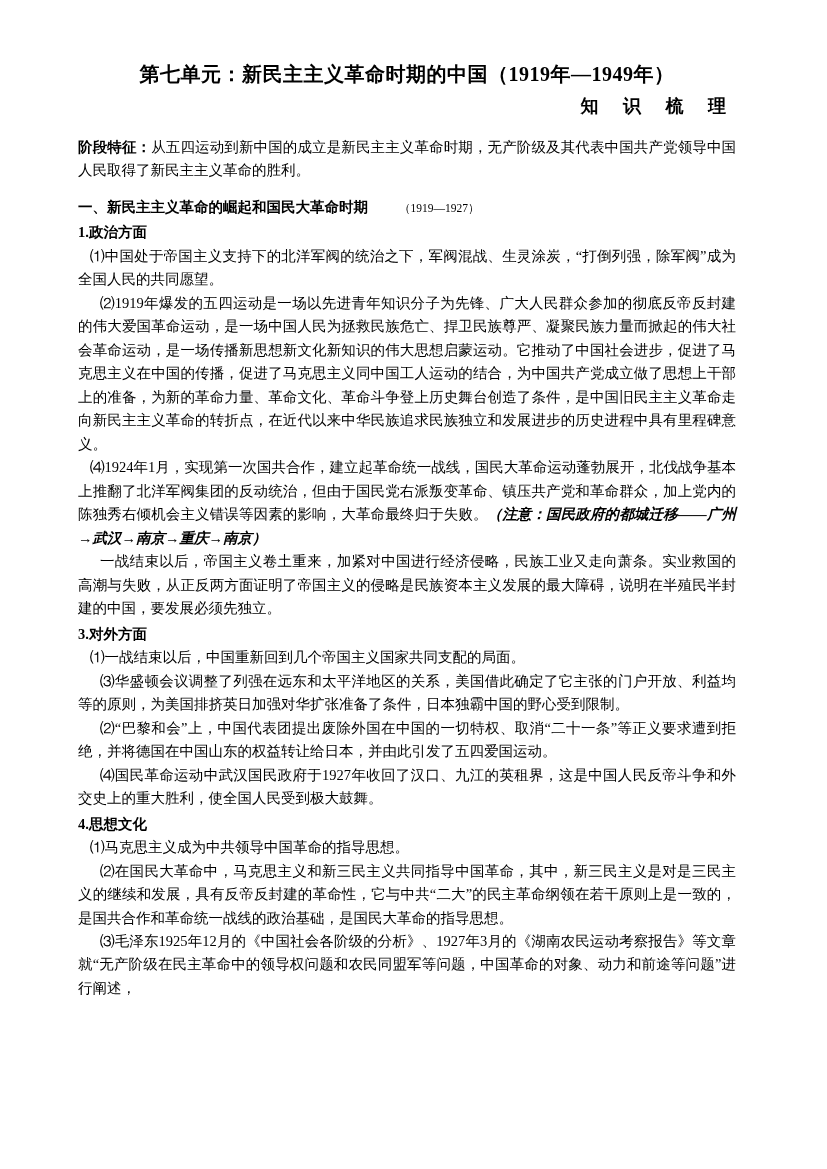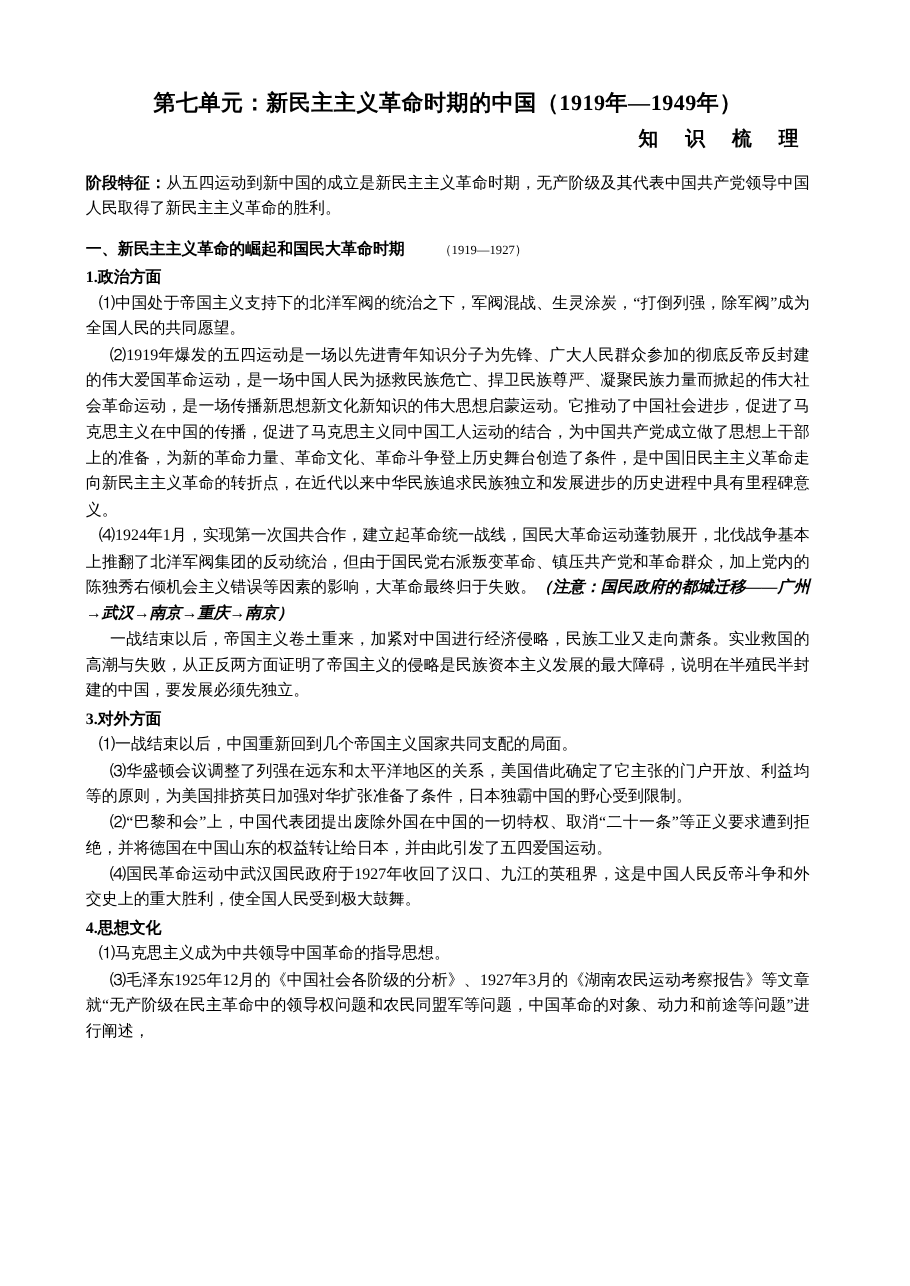--- a/index.html
+++ b/index.html
@@ -11,21 +11,21 @@
     width: 827px;
     height: 1169px;
     font-family: "Liberation Serif", "DejaVu Serif", serif;
     color: #000000;
     overflow: hidden;
   }
   .page {
     box-sizing: border-box;
     width: 814px;
     height: 1169px;
-    padding: 72px 78px 40px 78px;
+    padding: 52px 78px 40px 78px;
   }
   .doc-title {
     text-align: center;
     font-size: 20px;
     font-weight: bold;
     letter-spacing: 0.5px;
     margin: 8px 0 6px 0;
     line-height: 1.4;
   }
   .doc-subtitle {
@@ -94,15 +94,16 @@
   <p class="para indent2">一战结束以后，帝国主义卷土重来，加紧对中国进行经济侵略，民族工业又走向萧条。实业救国的高潮与失败，从正反两方面证明了帝国主义的侵略是民族资本主义发展的最大障碍，说明在半殖民半封建的中国，要发展必须先独立。</p>
 
   <p class="heading">3.对外方面</p>
   <p class="para indent1">⑴一战结束以后，中国重新回到几个帝国主义国家共同支配的局面。</p>
   <p class="para indent2">⑶华盛顿会议调整了列强在远东和太平洋地区的关系，美国借此确定了它主张的门户开放、利益均等的原则，为美国排挤英日加强对华扩张准备了条件，日本独霸中国的野心受到限制。</p>
   <p class="para indent2">⑵“巴黎和会”上，中国代表团提出废除外国在中国的一切特权、取消“二十一条”等正义要求遭到拒绝，并将德国在中国山东的权益转让给日本，并由此引发了五四爱国运动。</p>
   <p class="para indent2">⑷国民革命运动中武汉国民政府于1927年收回了汉口、九江的英租界，这是中国人民反帝斗争和外交史上的重大胜利，使全国人民受到极大鼓舞。</p>
 
   <p class="heading">4.思想文化</p>
   <p class="para indent1">⑴马克思主义成为中共领导中国革命的指导思想。</p>
+  <p class="para indent2">⑵在国民大革命中，马克思主义和新三民主义共同指导中国革命，其中，新三民主义是对是三民主义的继续和发展，具有反帝反封建的革命性，它与中共“二大”的民主革命纲领在若干原则上是一致的，是国共合作和革命统一战线的政治基础，是国民大革命的指导思想。</p>
   <p class="para indent2">⑶毛泽东1925年12月的《中国社会各阶级的分析》、1927年3月的《湖南农民运动考察报告》等文章就“无产阶级在民主革命中的领导权问题和农民同盟军等问题，中国革命的对象、动力和前途等问题”进行阐述，</p>
 
 </div>
 
 </body></html>

